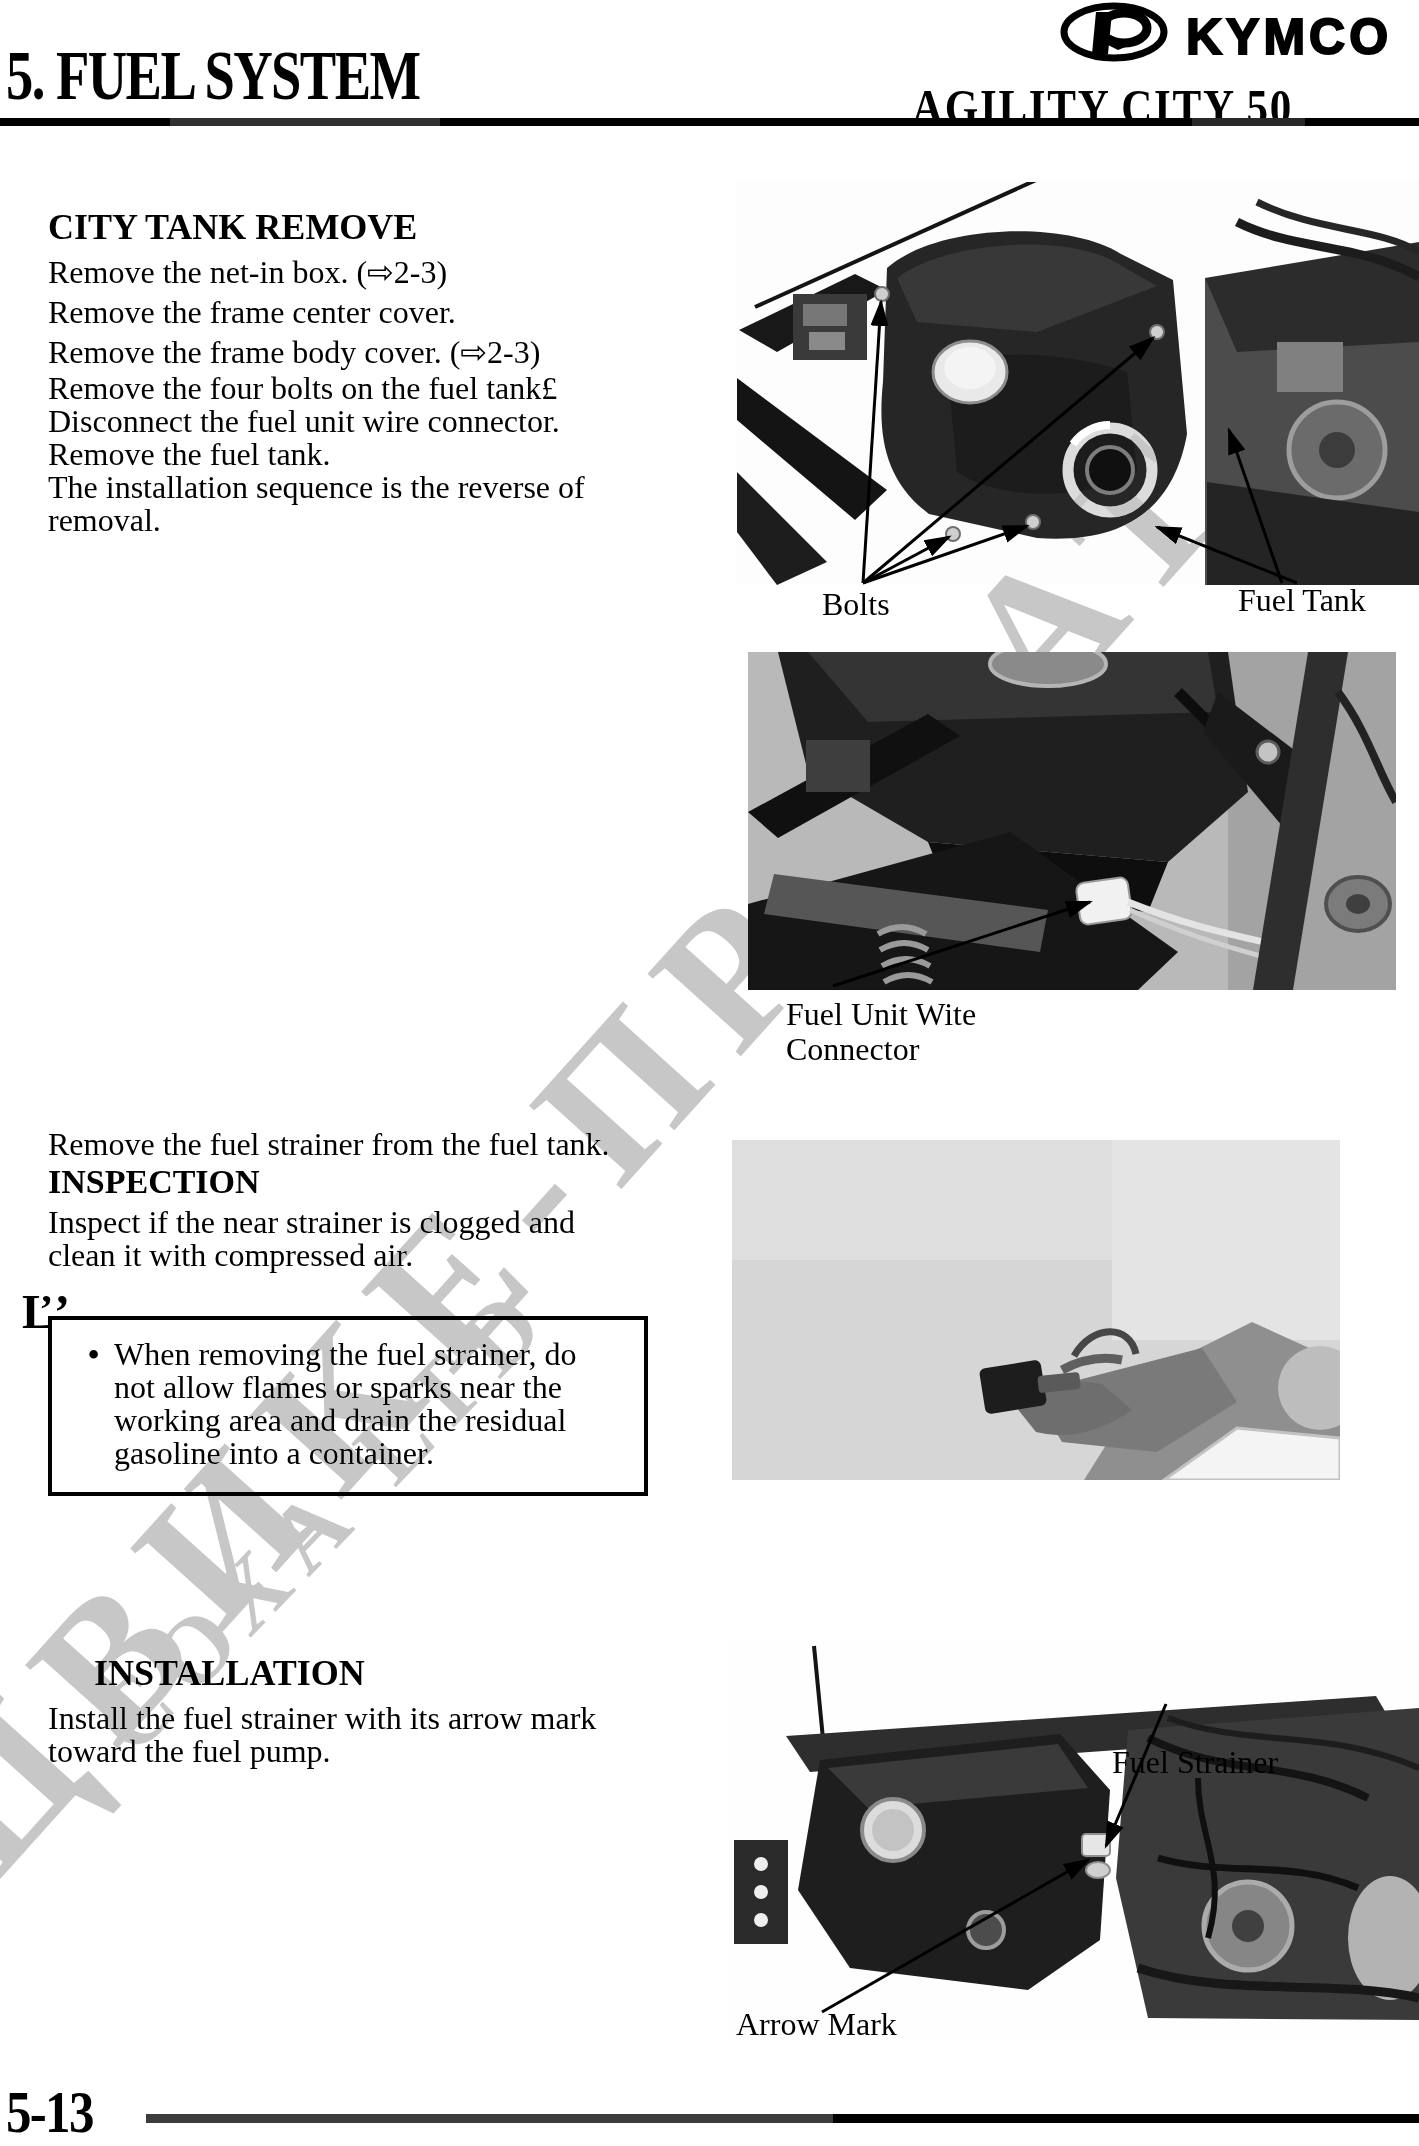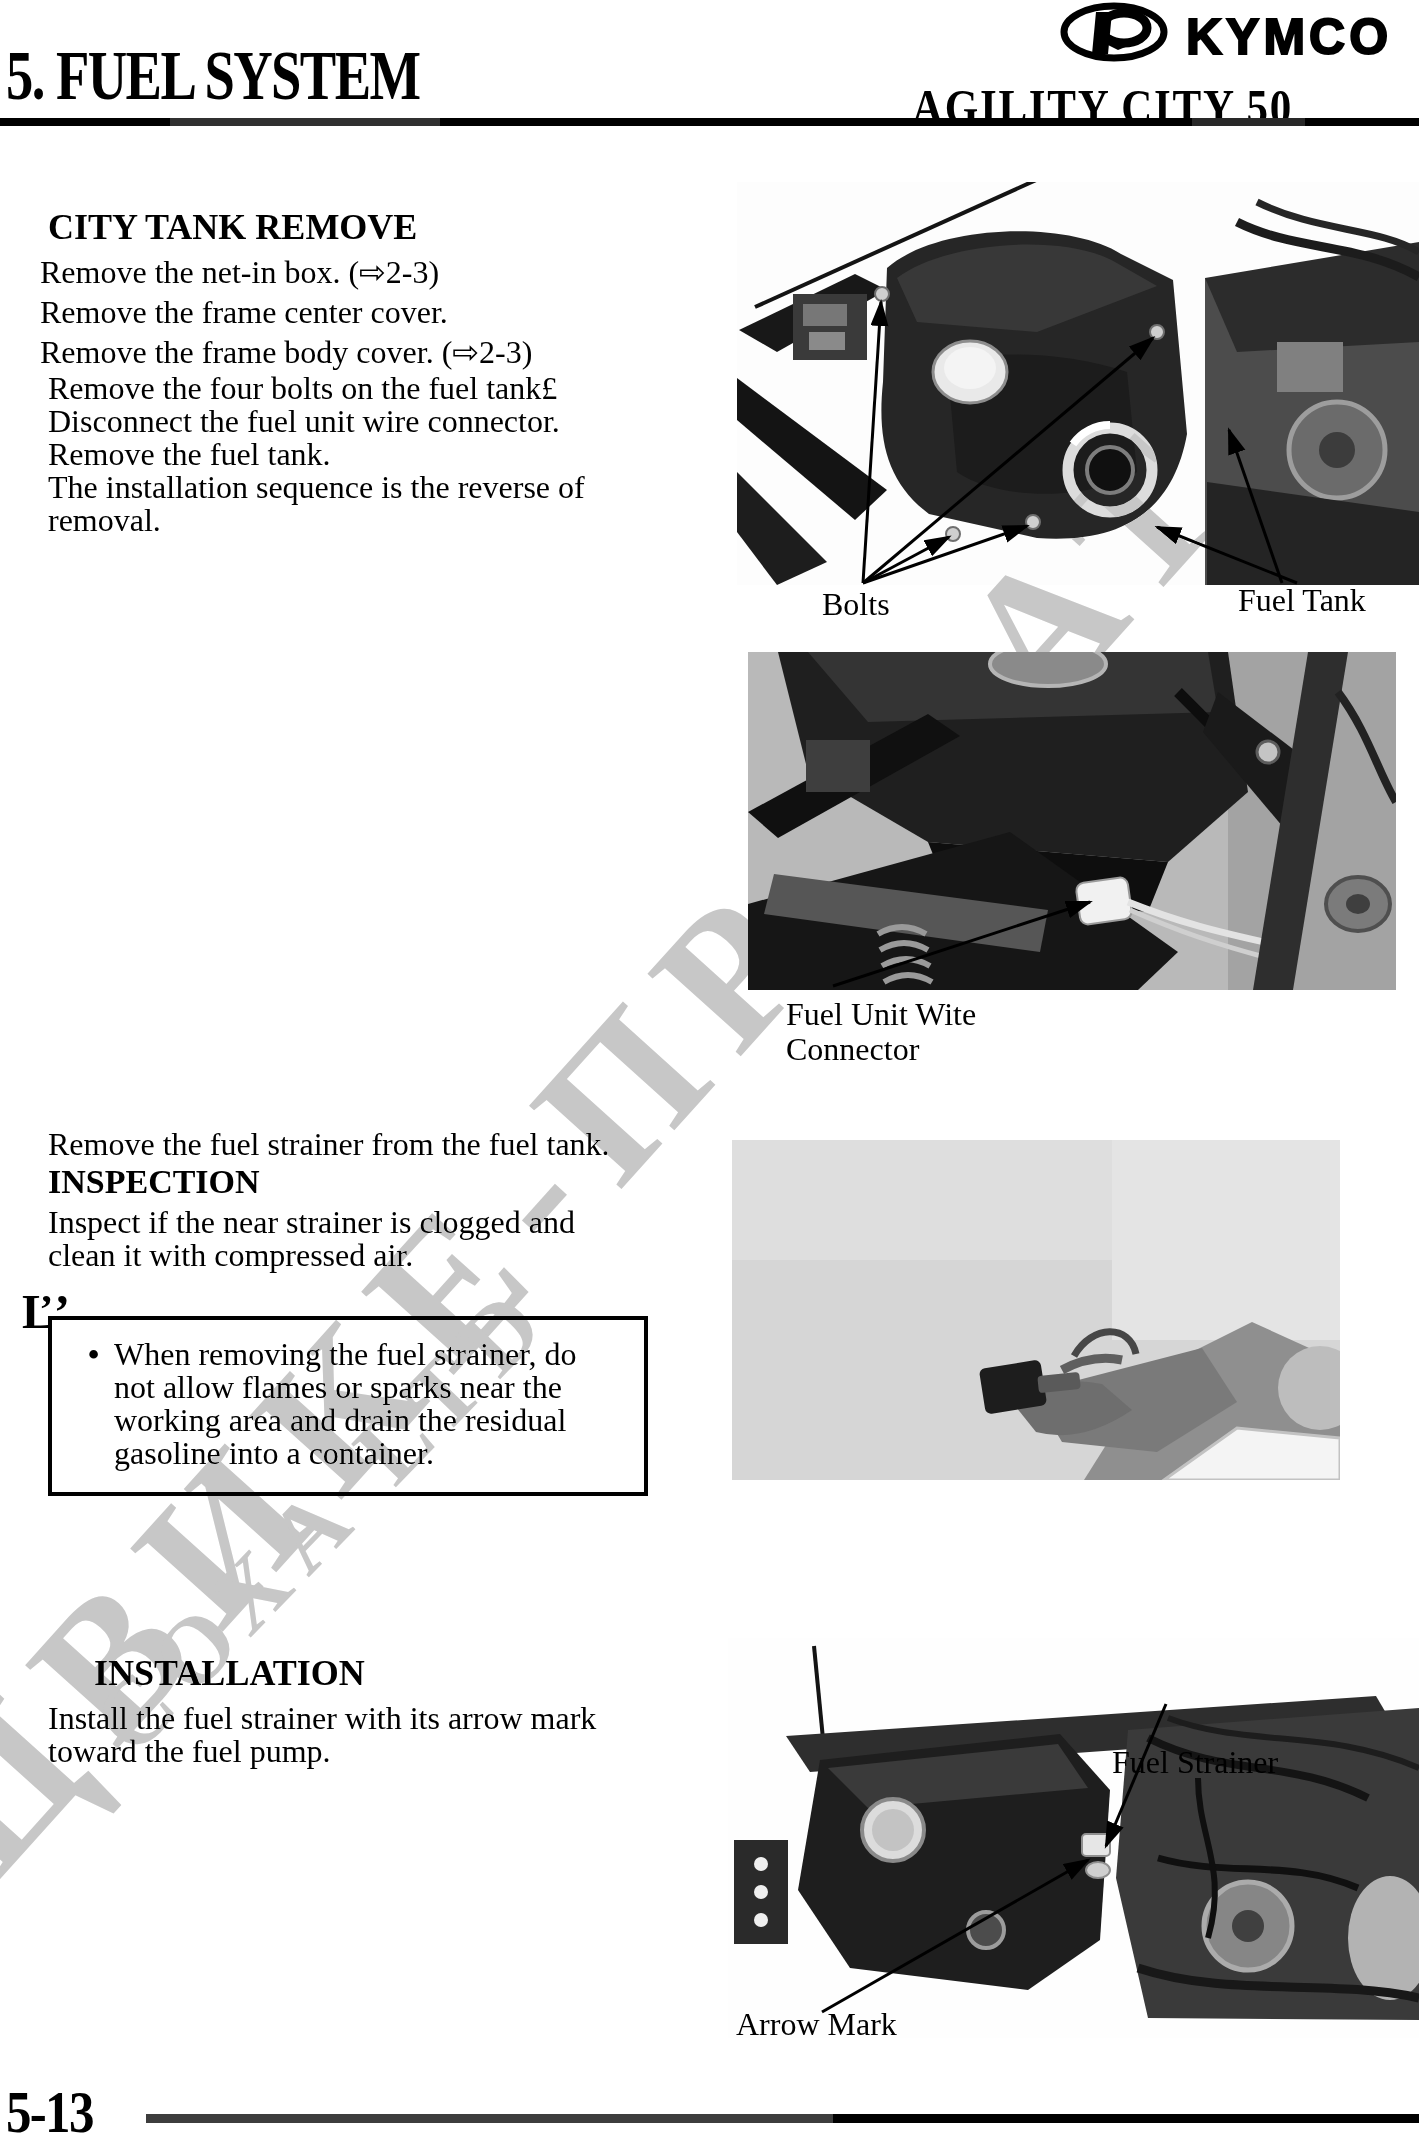--- a/index.html
+++ b/index.html
@@ -43,21 +43,21 @@
       <path d="M44,28 L70,44 L60,48 L40,38 Z" fill="#000"></path>
     </svg>
   </div>
   <div class="abs brand" style="left:1186px;top:8px;">KYMCO</div>
   <div class="abs chapter" style="left:6px;top:36px;">5. FUEL SYSTEM</div>
   <div class="abs model" style="left:912px;top:78px;">AGILITY CITY 50</div>
   <div class="abs hrule" style="left:0;top:118px;width:1419px;height:8px;background:linear-gradient(90deg,#000 0 12%,#303030 12% 31%,#000 31% 84%,#282828 84% 92%,#000 92%);"></div>
 
   <div class="abs h1" style="left:48px;top:206px;">CITY TANK REMOVE</div>
 
-  <div class="abs bodytxt lh40" style="left:40px;top:252px;">
+  <div class="abs bodytxt lh40" style="left:48px;top:252px;">
     <div>Remove the net-in box. (⇨2-3)</div>
     <div>Remove the frame center cover.</div>
     <div>Remove the frame body cover. (⇨2-3)</div>
   </div>
   <div class="abs bodytxt lh33" style="left:48px;top:372px;">
     <div>Remove the four bolts on the fuel tank£</div>
     <div>Disconnect the fuel unit wire connector.</div>
     <div>Remove the fuel tank.</div>
     <div>The installation sequence is the reverse of</div>
     <div>removal.</div>

